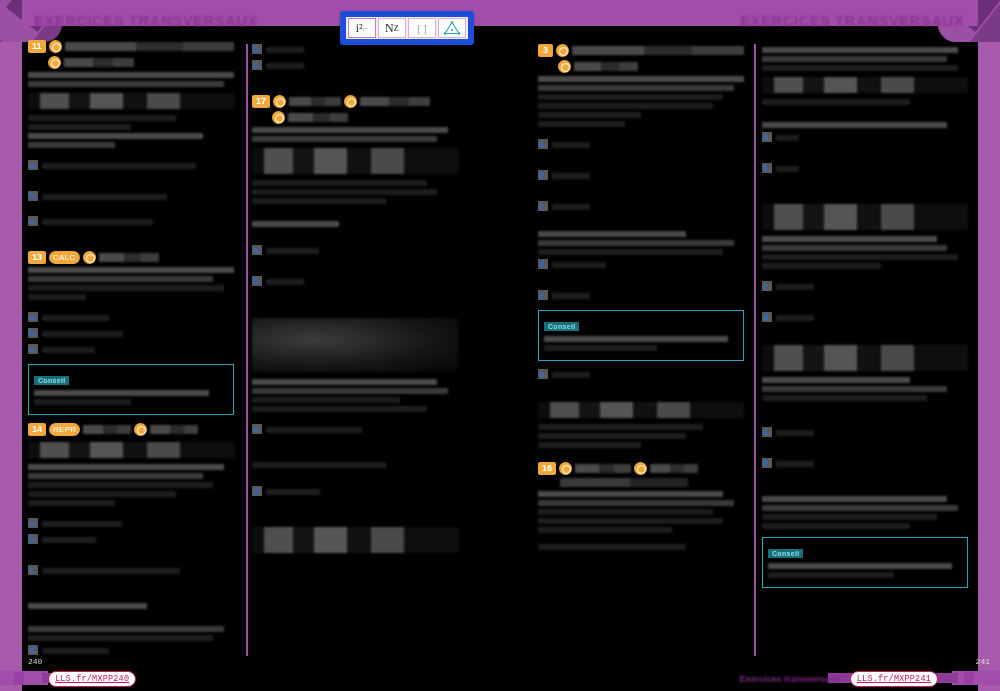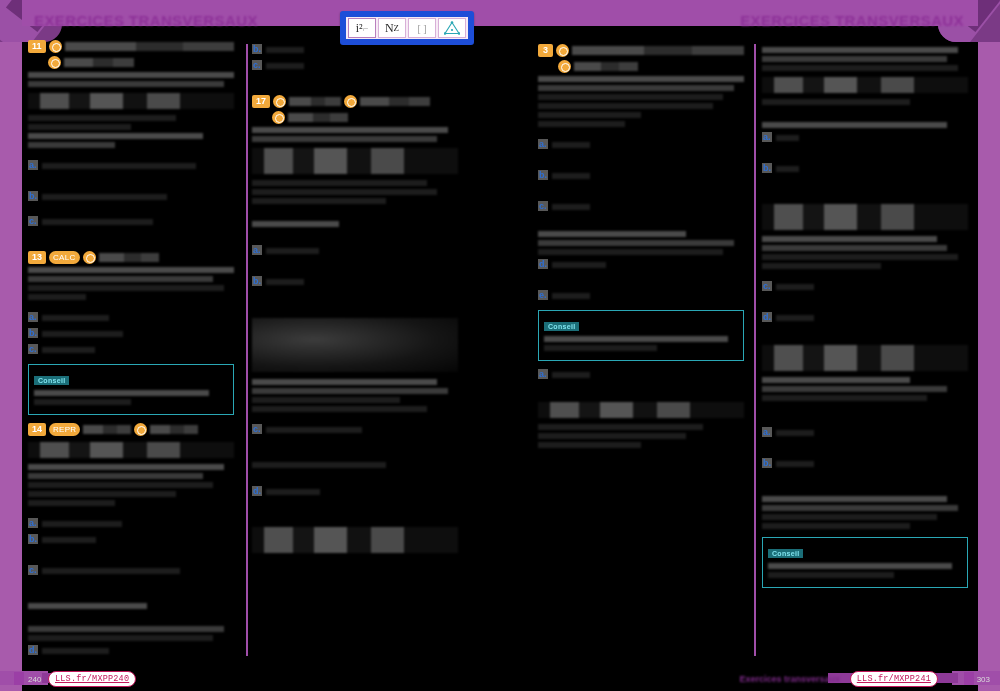--- a/index.html
+++ b/index.html
@@ -231,22 +231,23 @@
   .lls-badge.left  { left: 48px; }
   .lls-badge.right { right: 62px; }
 
   .pg-sq {
     position:absolute; bottom: 6px; width:10px; height:13px;
     background:#9B3FA6;
   }
   .pg-sq.left { left: 14px; }
   .pg-sq.right{ right: 26px; }
   .pg-num {
-    position:absolute; bottom:7px; font-size:8px; color:#d9d9d9;
+    position:absolute; bottom:25px; font-size:8px; color:#d9d9d9;
     filter: blur(.6px);
+    font-family: Liberation Mono, monospace;
   }
   .pg-num.left { left: 28px; }
   .pg-num.right{ right: 10px; }
 
   .footer-title {
     position:absolute; bottom: 7px;
     font-size: 9px; font-weight:bold; color:#7E2A89;
     filter: blur(1px); white-space: nowrap;
   }
   .footer-title.right { right: 160px; }
@@ -577,20 +578,37 @@
       </div>
       <div class="gap-m"></div>
       <div class="formula"></div>
       <div class="tl d w80"></div>
       <div class="tl d w72"></div>
       <div class="tl d w50"></div>
     </div>
 
     <div class="gap-m"></div>
 
+    <div>
+      <div class="ex-head">
+        <span class="ex-num">16</span>
+        <span class="dot-ic"></span>
+        <span class="ex-title" style="flex:0 0 56px"></span>
+        <span class="dot-ic"></span>
+        <span class="ex-title" style="flex:0 0 48px"></span>
+      </div>
+      <div class="ex-title2"></div>
+      <div class="tl g w90"></div>
+      <div class="tl b w95"></div>
+      <div class="tl d w85"></div>
+      <div class="tl d w90"></div>
+      <div class="tl d w65"></div>
+      <div class="gap-s"></div>
+      <div class="tl d w72"></div>
+    </div>
   </div>
 
   <div class="col" id="col4" style="top:44px;">
     <div class="tl g w95"></div>
     <div class="tl b w90"></div>
     <div class="tl d w95"></div>
     <div class="formula"></div>
     <div class="tl d w72"></div>
     <div class="gap-m"></div>
     <div class="tl g w90"></div>
@@ -660,20 +678,20 @@
   </div>
 
   <div class="footer-bar left"></div>
   <div class="footer-bar right"></div>
   <div class="footer-strip left"></div>
   <div class="footer-strip right"></div>
 
   <div class="pg-sq left"></div>
   <div class="pg-sq right"></div>
   <div class="pg-num left">240</div>
-  <div class="pg-num right">303</div>
+  <div class="pg-num right">241</div>
 
   <div class="footer-title right">Exercices transversaux</div>
 
   <a class="lls-badge left" href="#">LLS.fr/MXPP240</a>
   <a class="lls-badge right" href="#">LLS.fr/MXPP241</a>
 
 </div>
 
 </body></html>

